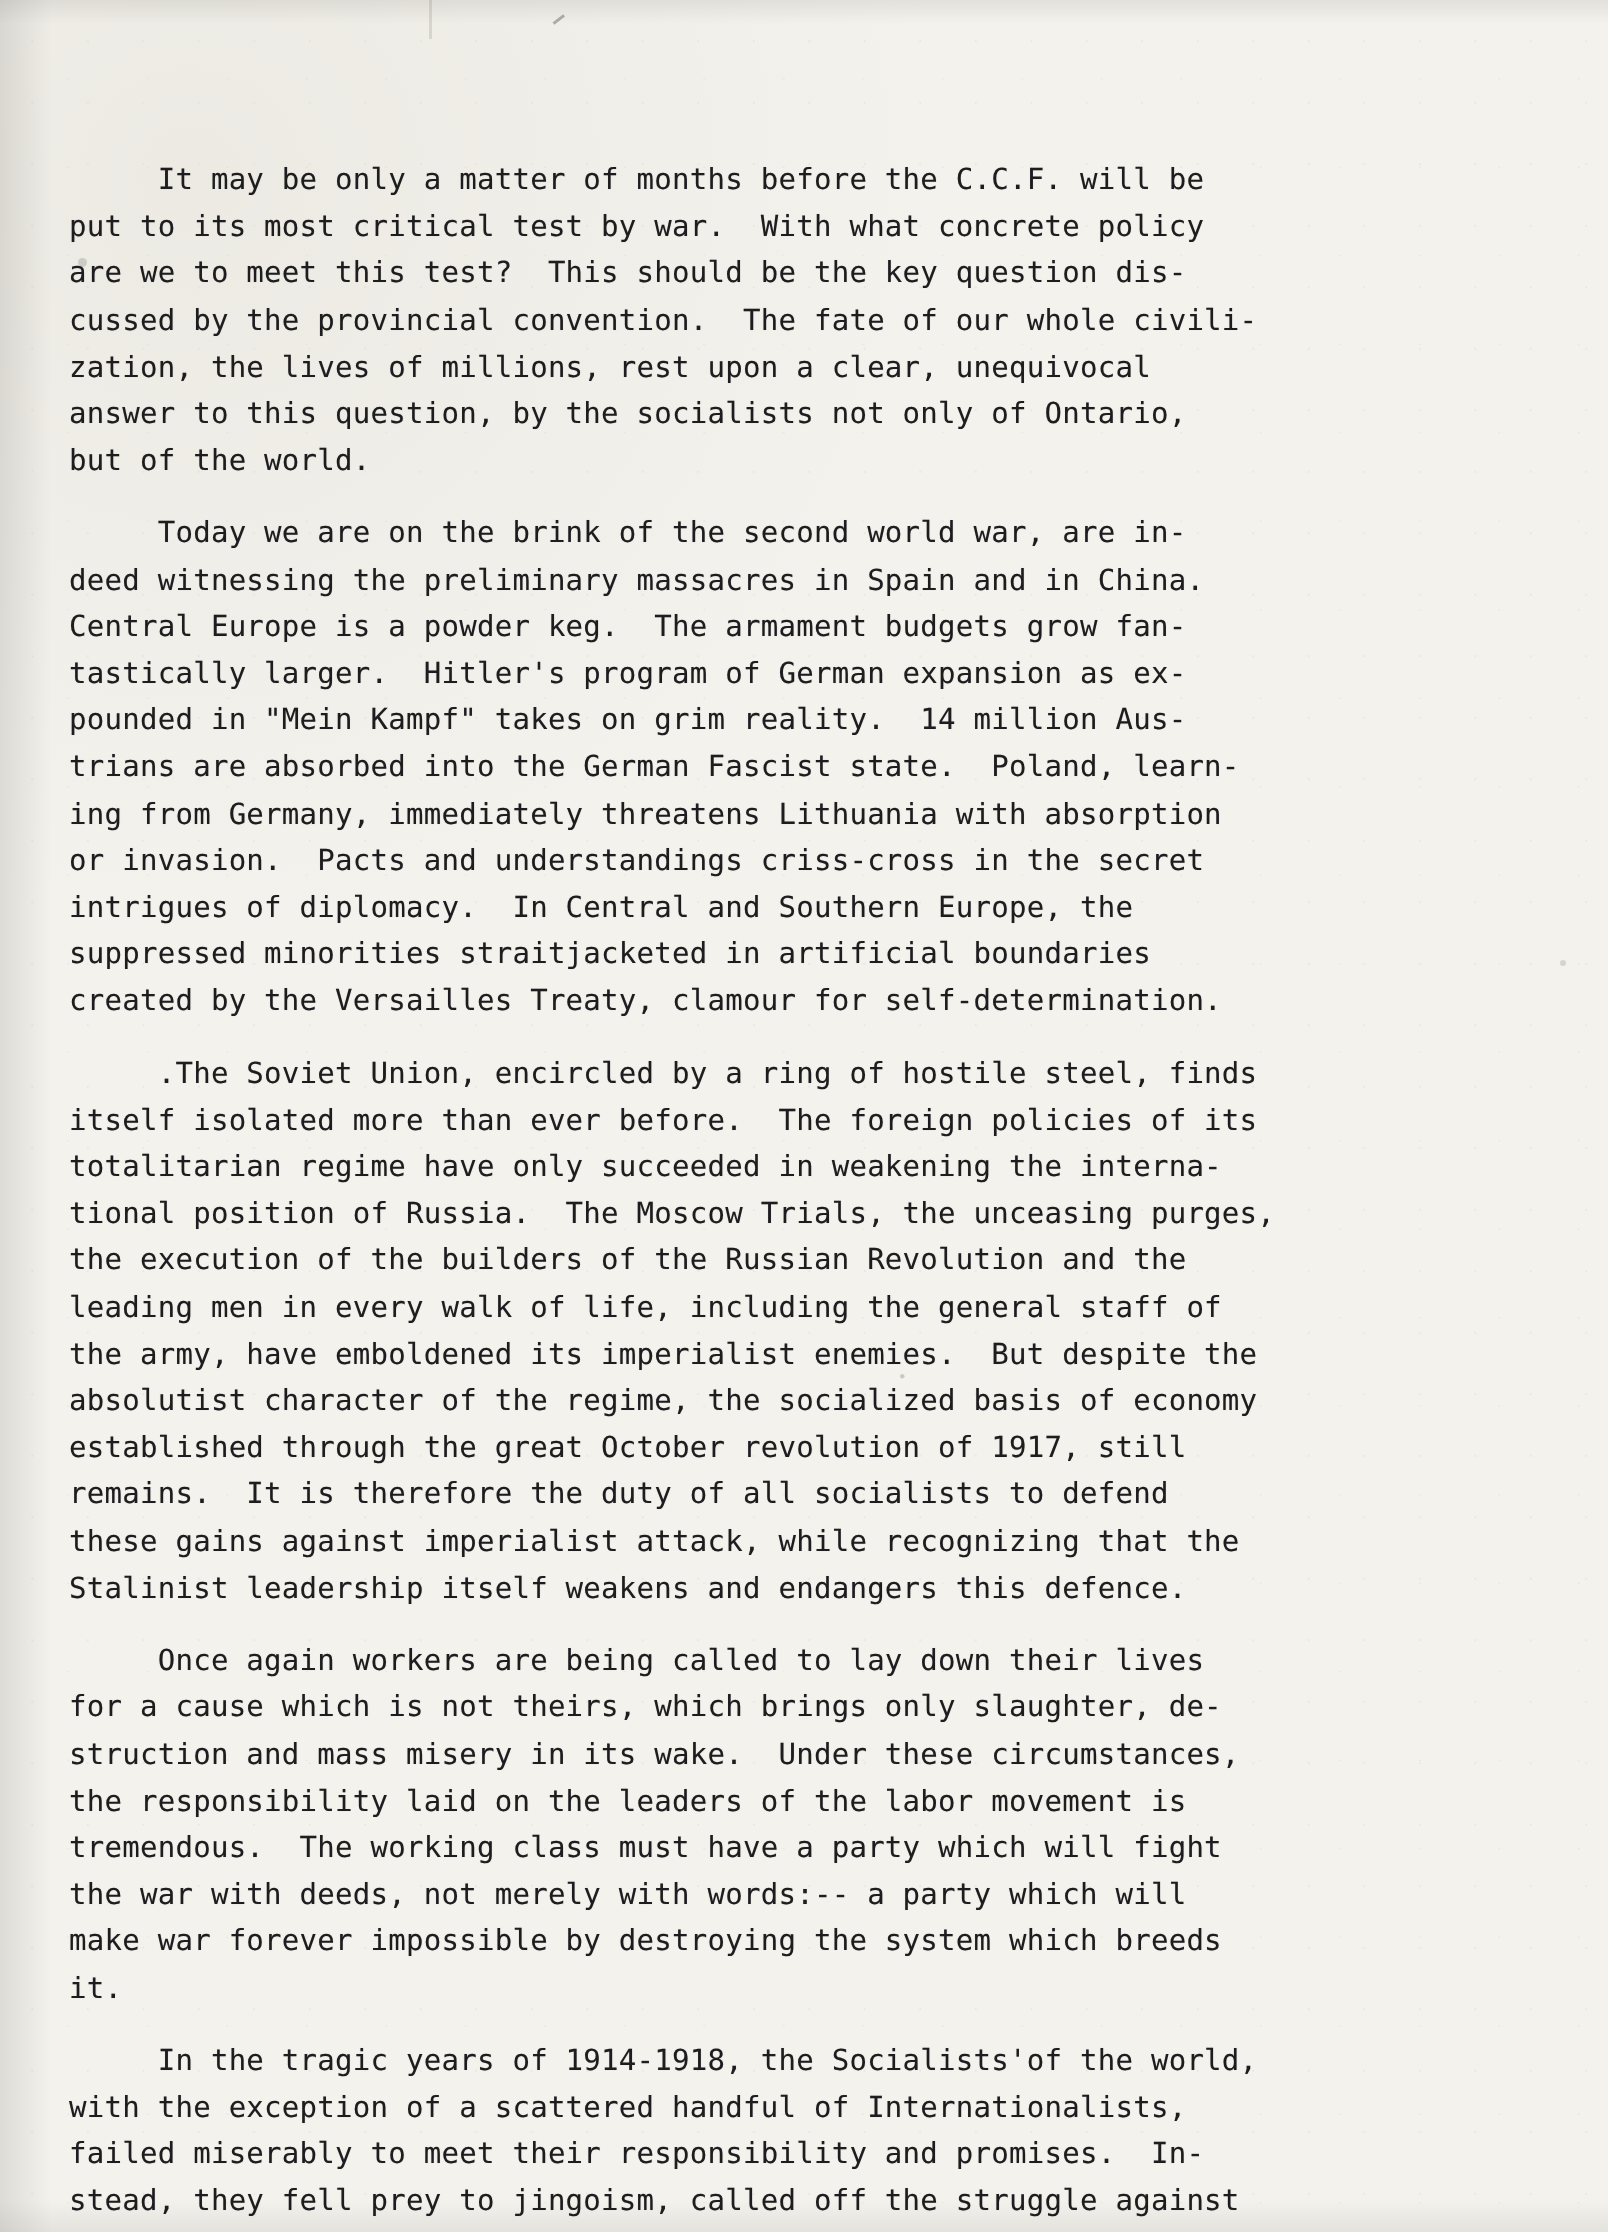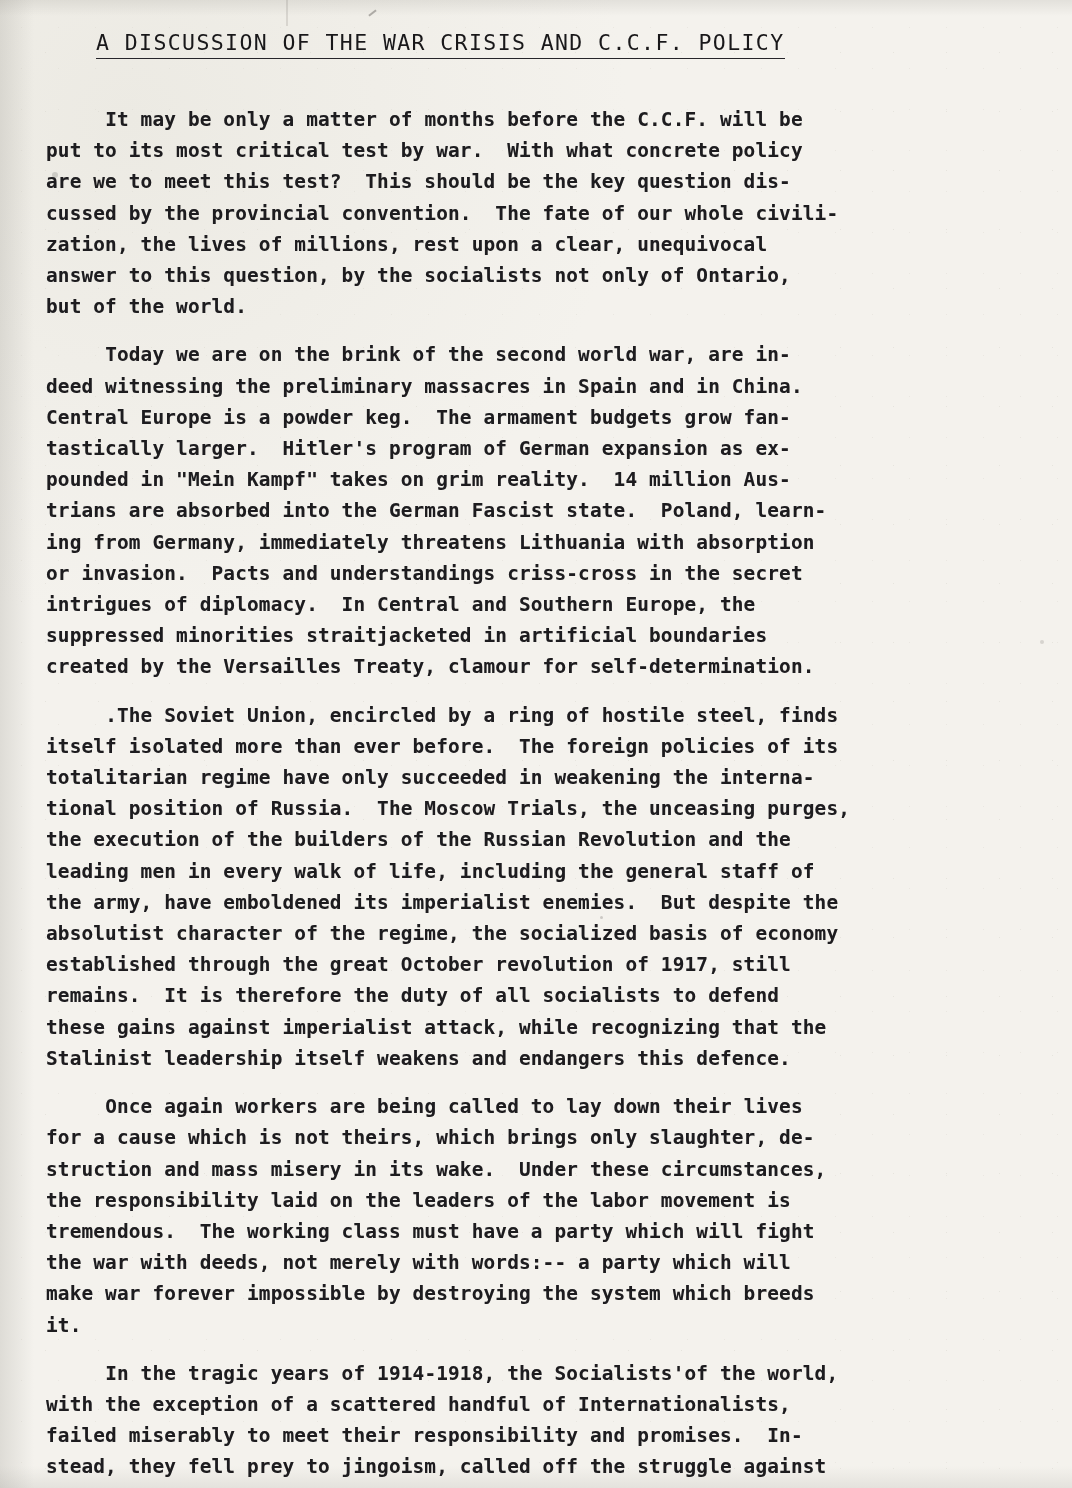--- a/index.html
+++ b/index.html
@@ -78,21 +78,21 @@
     color: #1d1c1f;
     letter-spacing: 0.15px;
   }
   .para {
     margin: 0 0 17px 0;
     white-space: pre-wrap;
     text-indent: 0;
   }
 
   
-  .body-text .para { text-shadow: 0 0 0.6px rgba(60,58,60,0.30); font-weight: bold; }
+  .body-text .para { text-shadow: 0 0 0.6px rgba(60,58,60,0.30); }
 
   .stray-mark {
     position: absolute;
     pointer-events: none;
     background: #6d6a66;
     opacity: 0.5;
   }
   .m1 { left: 368px; top: 12px; width: 9px; height: 2px; transform: rotate(-38deg); }
   .m2 { left: 286px; top: 0px; width: 2px; height: 26px; opacity: 0.18; }
   .m3 { left: 52px; top: 172px; width: 6px; height: 6px; border-radius: 50%; opacity: 0.25; }
@@ -108,21 +108,20 @@
   <div class="edge-shade-top"></div>
   <div class="edge-shade-left"></div>
   <div class="edge-shade-bottom"></div>
 
   <div class="stray-mark m1"></div>
   <div class="stray-mark m2"></div>
   <div class="stray-mark m3"></div>
   <div class="stray-mark m4"></div>
   <div class="stray-mark m5"></div>
 
-  <div class="doc-title">A DISCUSSION OF THE WAR CRISIS AND C.C.F. POLICY</div>
 
   <div class="body-text">
     <p class="para">     It may be only a matter of months before the C.C.F. will be
 put to its most critical test by war.  With what concrete policy
 are we to meet this test?  This should be the key question dis-
 cussed by the provincial convention.  The fate of our whole civili-
 zation, the lives of millions, rest upon a clear, unequivocal
 answer to this question, by the socialists not only of Ontario,
 but of the world.</p>
     <p class="para">     Today we are on the brink of the second world war, are in-

